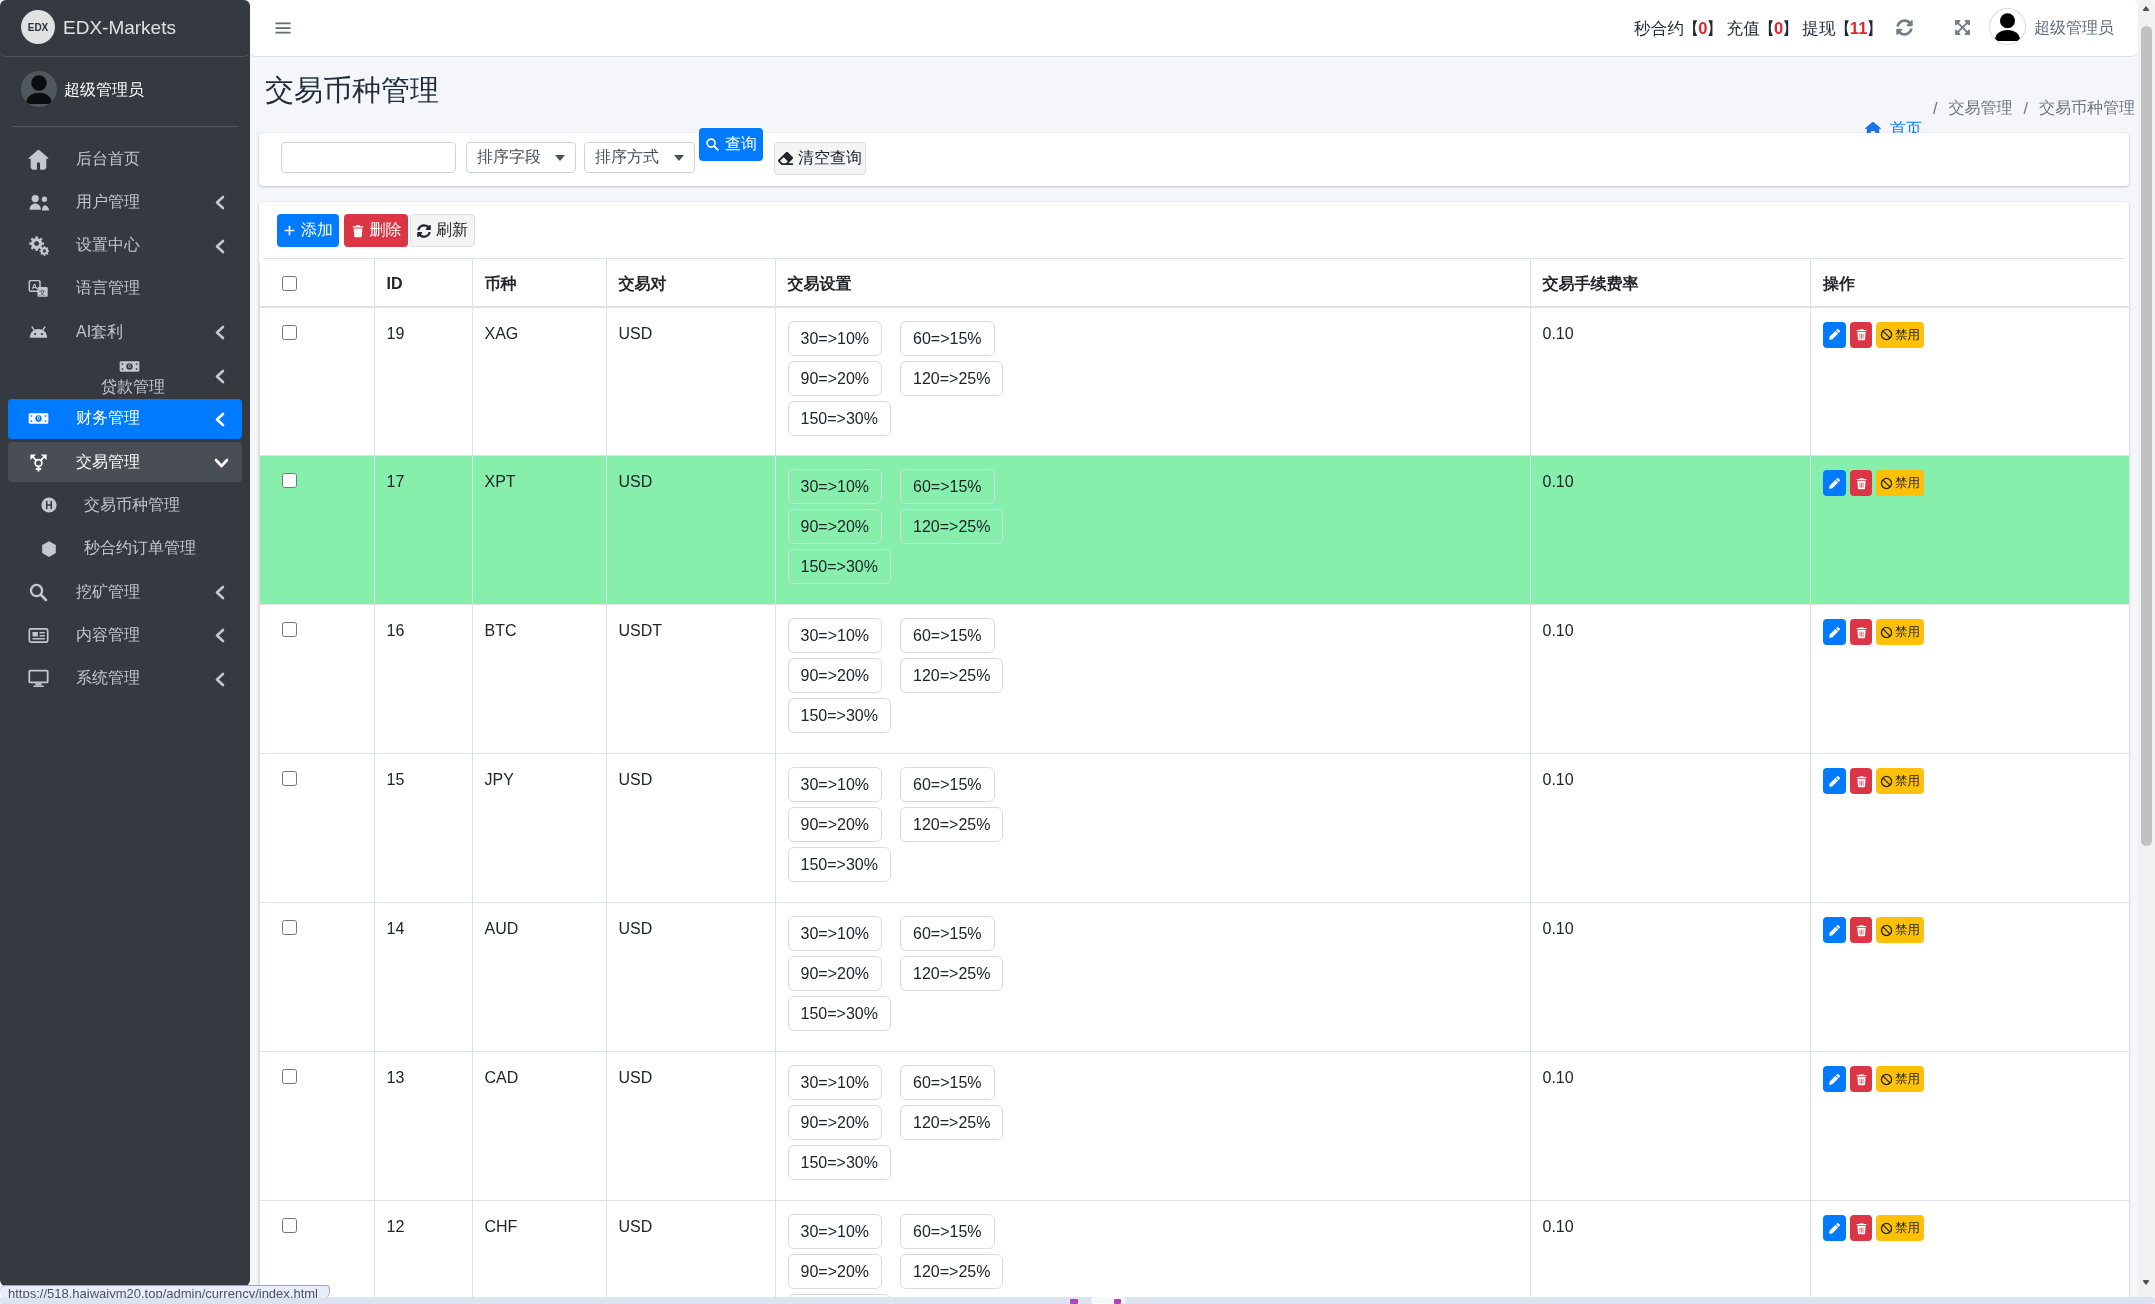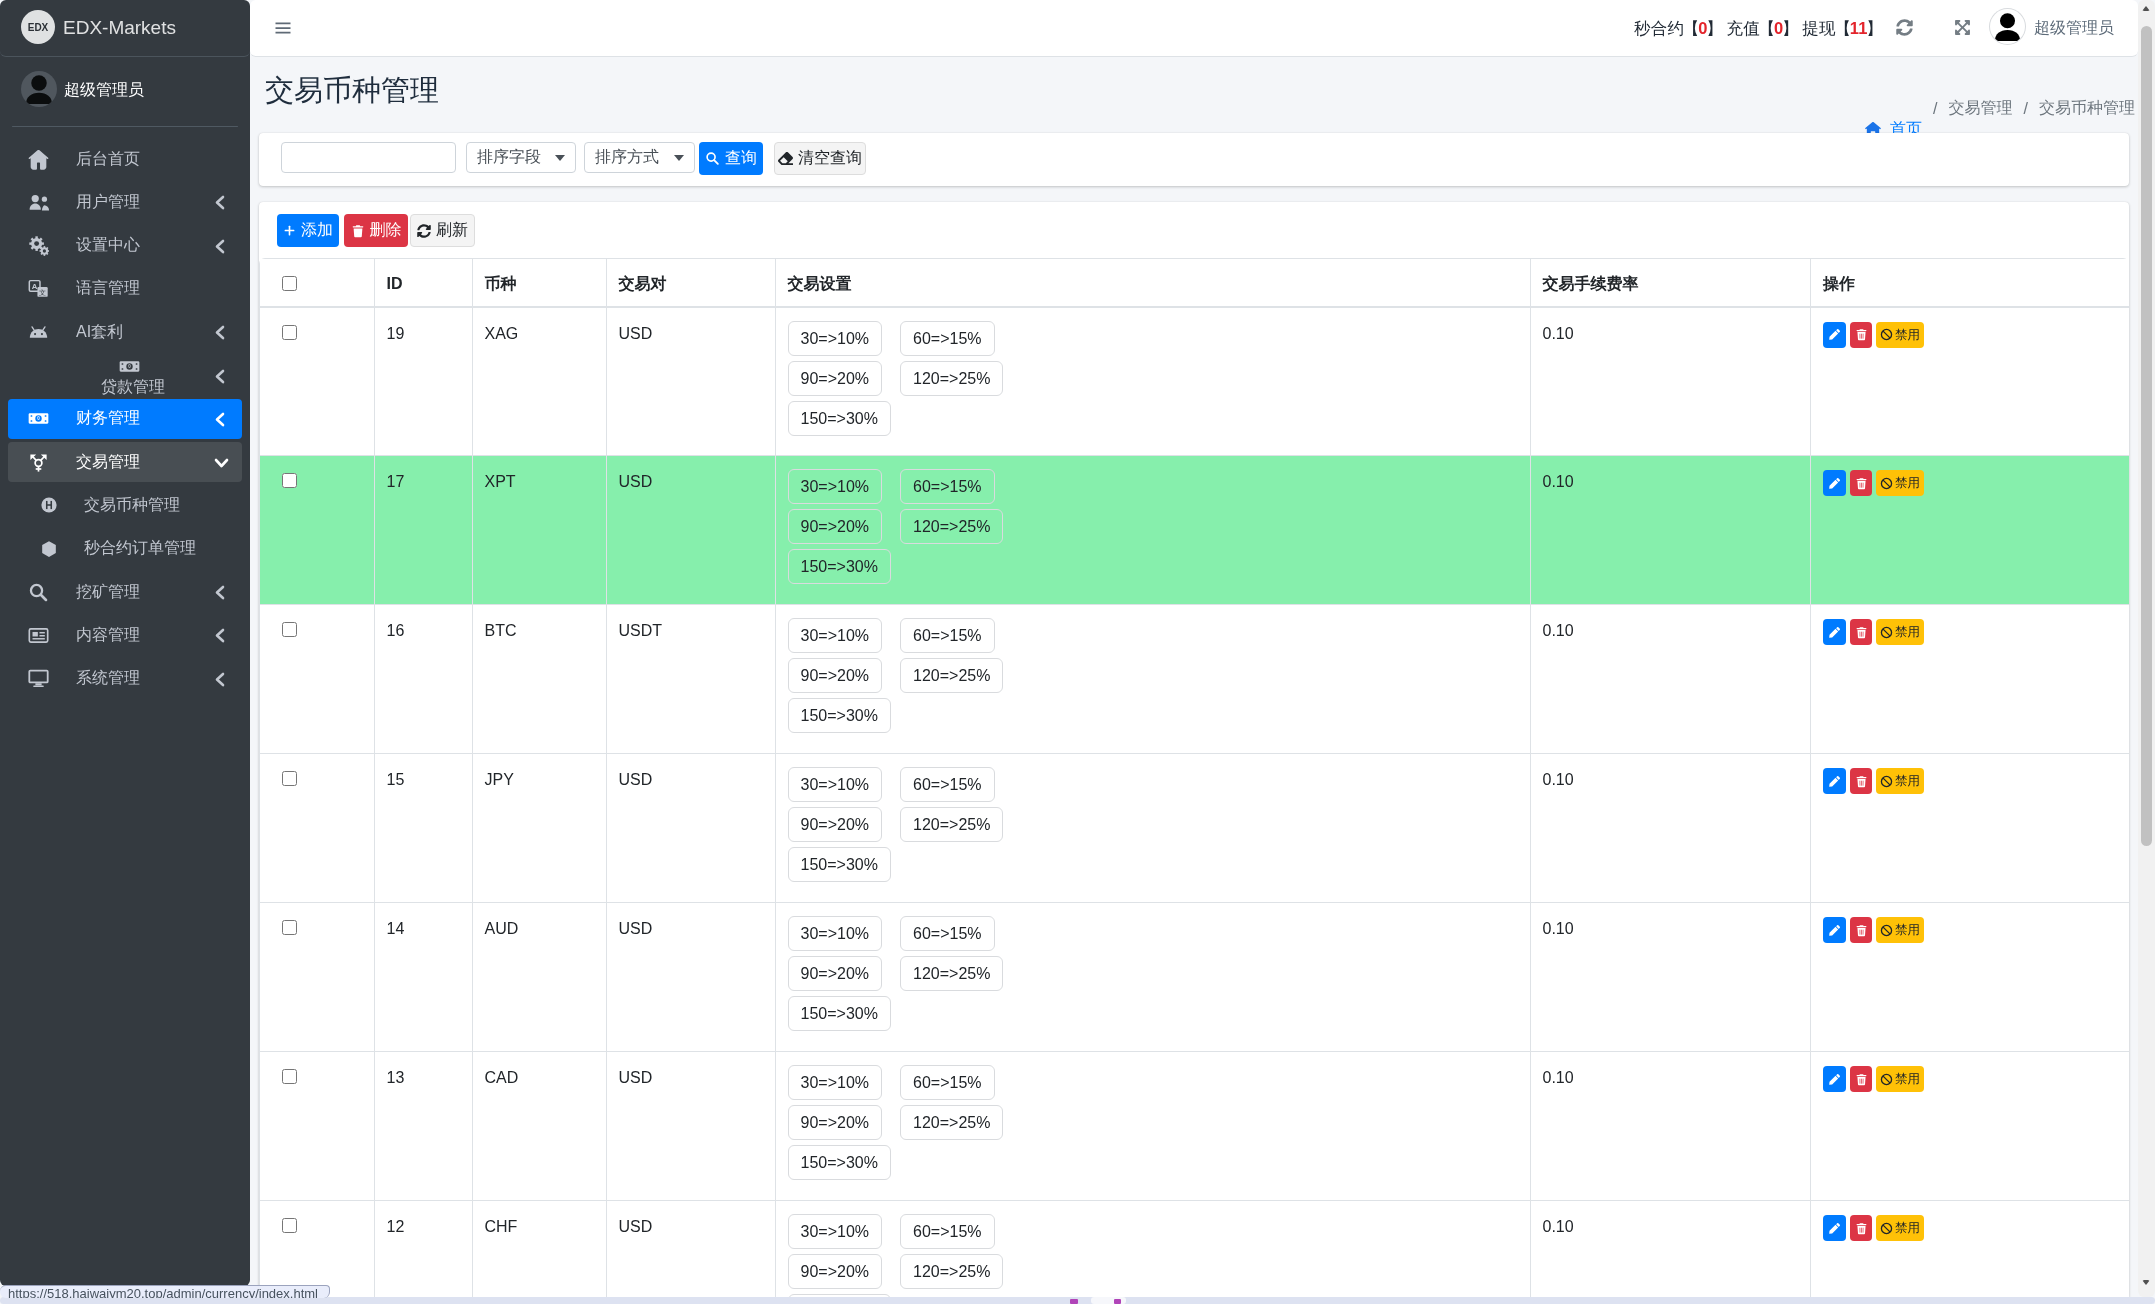--- a/index.html
+++ b/index.html
@@ -260,21 +260,21 @@
     <svg width="10" height="6" viewBox="0 0 10 6">
       <path d="M0 0h10L5 6z" fill="#495057"></path>
     </svg>
   </div>
 <div class="abs flex" style="left:584px;top:142px;width:111px;height:31px;background:#fff;border:1px solid #ced4da;border-radius:4px;padding:0 10px;color:#495057;justify-content:space-between;">
     <span style="font-size:16px;">排序方式</span>
     <svg width="10" height="6" viewBox="0 0 10 6">
       <path d="M0 0h10L5 6z" fill="#495057"></path>
     </svg>
   </div>
-<div class="abs btn" style="left:699px;top:142px;width:64px;height:33px;background:#007bff;color:#fff;">
+<div class="abs btn" style="left:699px;top:128px;width:64px;height:33px;background:#007bff;color:#fff;">
     <svg width="15" height="15" viewBox="0 0 512 512" style="margin-right:5px;">
       <circle cx="208" cy="208" r="136" fill="none" stroke="currentColor" stroke-width="56"></circle>
       <line x1="318" y1="318" x2="438" y2="438" stroke="currentColor" stroke-width="64" stroke-linecap="round"></line>
     </svg>
     <span>查询</span>
   </div>
 <div class="abs btn" style="left:774px;top:142px;width:92px;height:33px;background:#f4f4f4;border:1px solid #ddd;color:#212529;">
     <svg width="15" height="15" viewBox="0 0 512 512" style="margin-right:5px;">
       <path fill="currentColor" d="M497.9 273.9c18.7-18.7 18.7-49.1 0-67.9l-160-160c-18.7-18.7-49.1-18.7-67.9 0l-256 256c-18.7 18.7-18.7 49.1 0 67.9l96 96a48 48 0 0 0 33.9 14.1H500c6.6 0 12-5.4 12-12v-40c0-6.6-5.4-12-12-12H355.9l142-142.1zm-302.6-62.6l137.4 137.4L265.4 416H150.6l-80-80 124.7-124.7z"></path>
     </svg>

